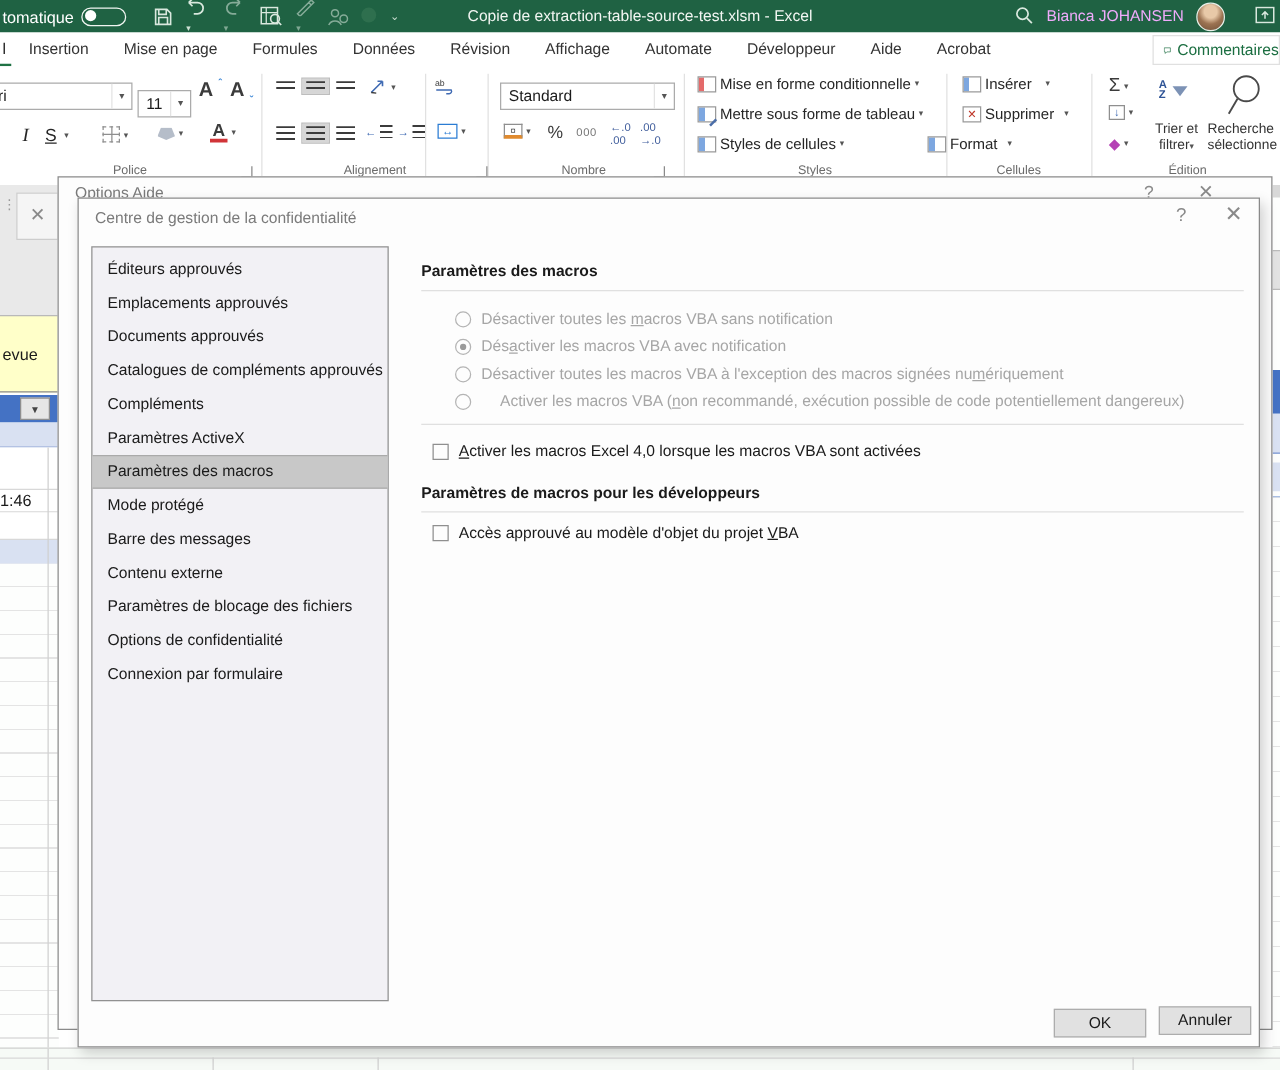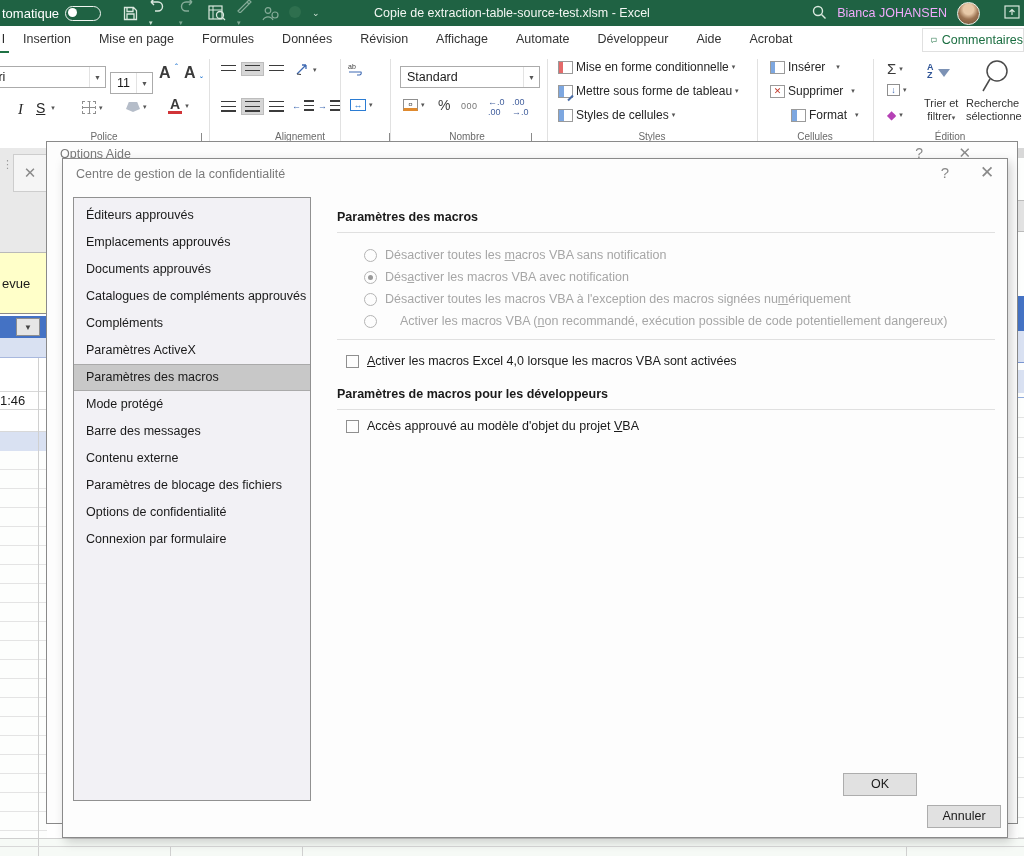--- a/index.html
+++ b/index.html
@@ -358,21 +358,21 @@
     <div class="rbtn" style="left:770px; top:7px;">
       <span class="grid-ic blue" style="background:linear-gradient(90deg,#7da7e0 0 30%,#fff 30%);"></span>
         <span>Insérer</span>
         <span class="chev" style="margin-left:8px;">▾</span>
     </div>
     <div class="rbtn" style="left:770px; top:31px;">
       <span class="grid-ic" style="background:#fff; color:#c0392b; font-size:9px; text-align:center; line-height:11px;">✕</span>
         <span>Supprimer</span>
         <span class="chev" style="margin-left:5px;">▾</span>
     </div>
-    <div class="rbtn" style="left:791px; top:55px;">
+    <div class="rbtn" style="left:742px; top:55px;">
       <span class="grid-ic blue"></span>
         <span>Format</span>
         <span class="chev" style="margin-left:5px;">▾</span>
     </div>
     <div class="vsep" style="left:873px;"></div>
 
     <div class="rbtn" style="left:887px; top:7px;">
         <span class="sigma">Σ</span>
         <span class="chev">▾</span>
       </div>
@@ -468,17 +468,17 @@
     </div>
 
     <div class="content-h" style="top:228px;">Paramètres de macros pour les développeurs</div>
     <div class="hr" style="top:250px;"></div>
 
     <div class="check-row" style="top:260px;">
       <span class="checkbox"></span>
       <span>Accès approuvé au modèle d'objet du projet <u>V</u>BA</span>
     </div>
 
-    <div class="btn" style="left:780px; top:614px;">OK</div>
+    <div class="btn" style="left:780px; top:648px;">OK</div>
     <div class="btn" style="left:864px; top:646px;">Annuler</div>
   </div>
 
 </div>
 
 </body></html>

